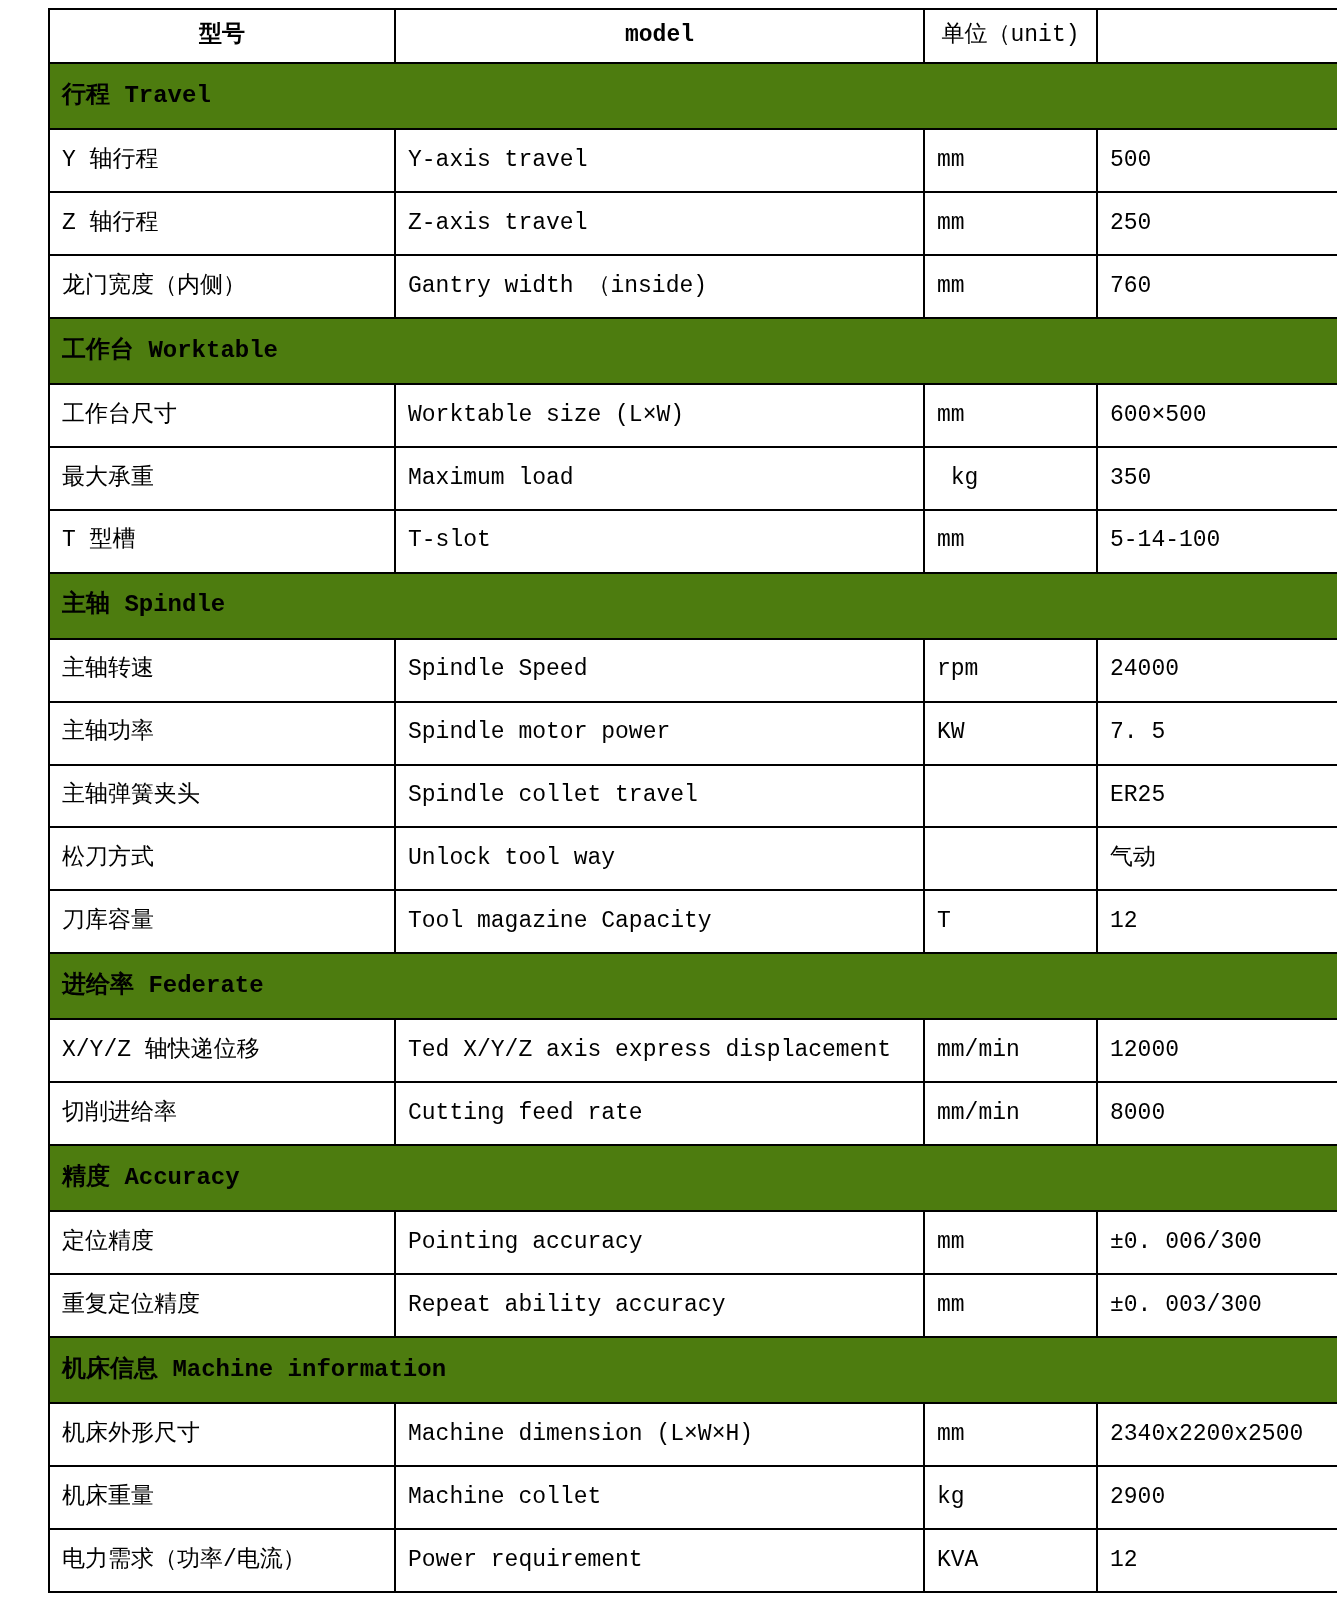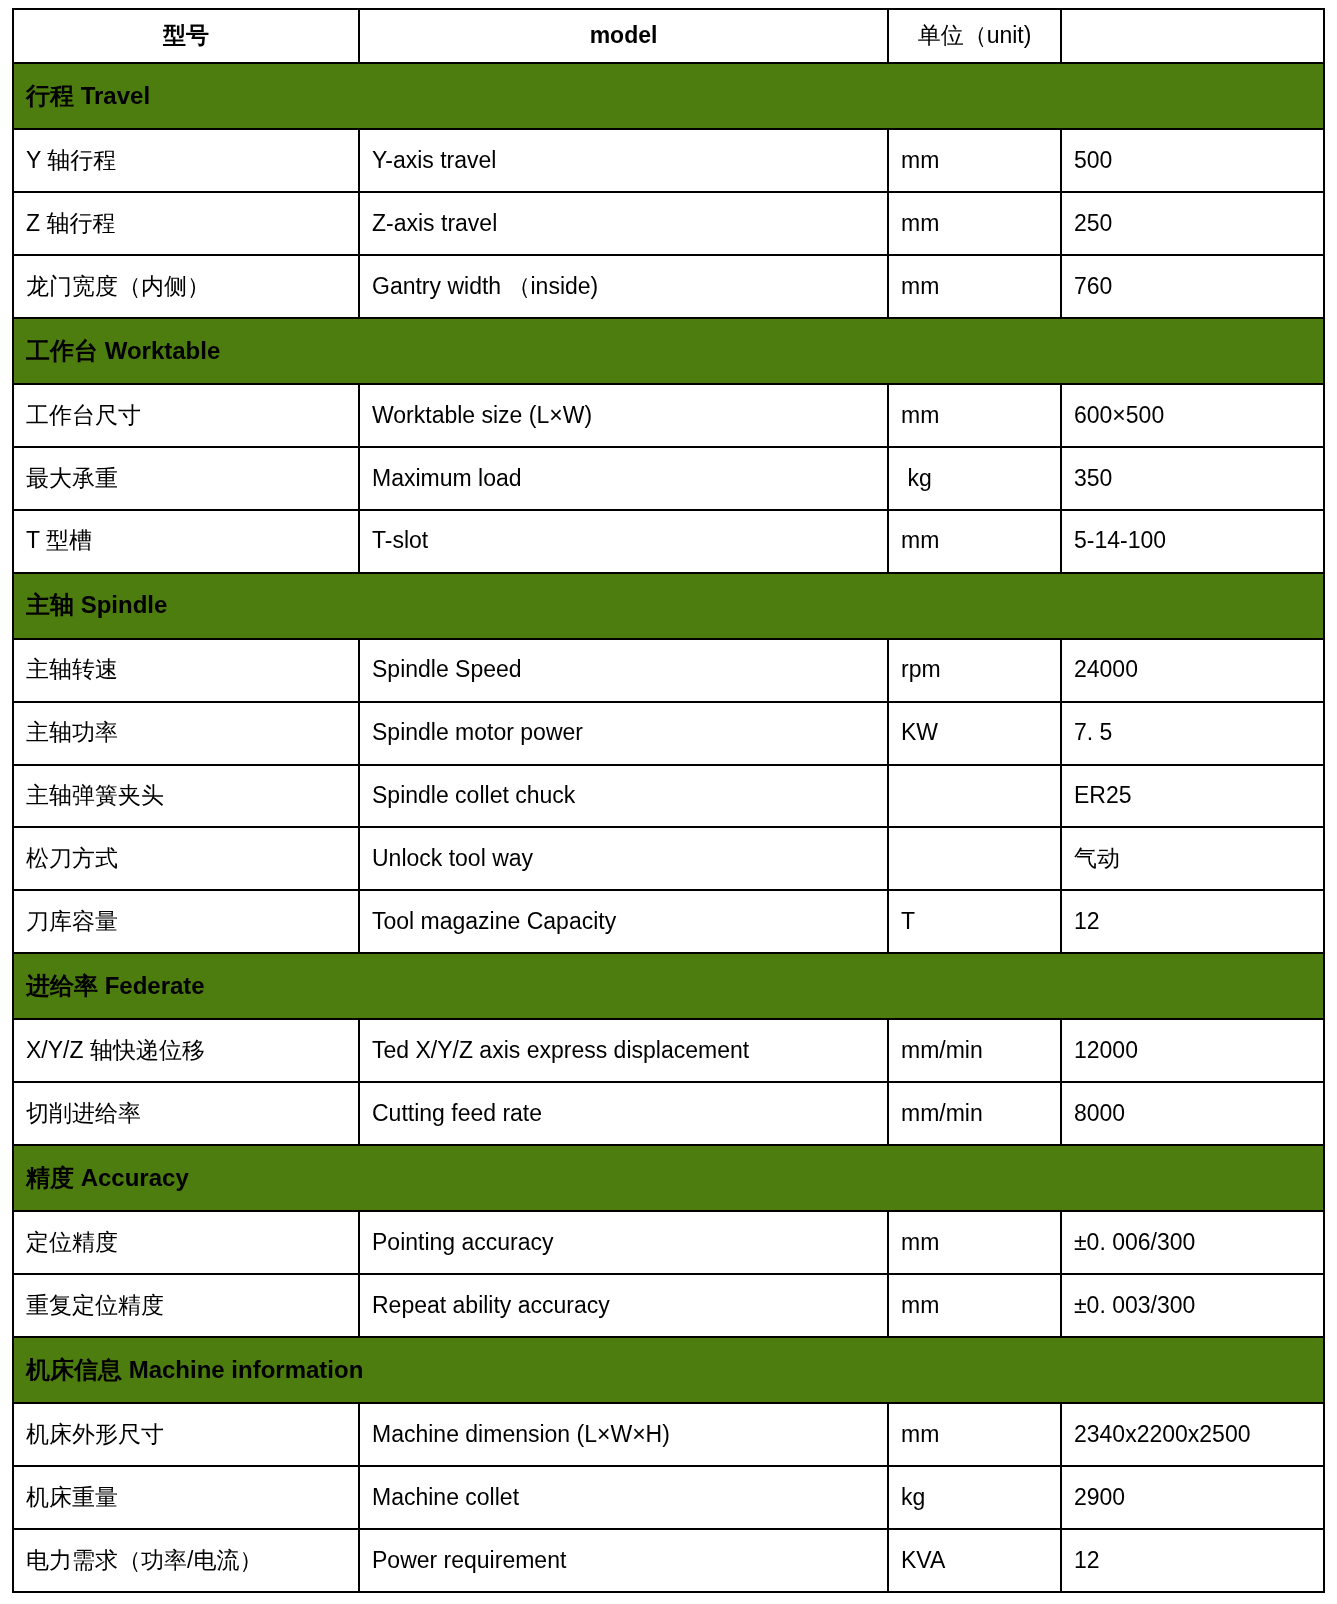--- a/index.html
+++ b/index.html
@@ -1,22 +1,23 @@
 <!DOCTYPE html>
 <html><head>
 <meta charset="utf-8">
 <style>
   html, body { margin: 0; padding: 0; background: #ffffff; }
   .page {
     position: relative;
     width: 1270px;
     height: 1604px;
     background: #ffffff;
-    font-family: Liberation Sans, sans-serif;
+    font-family: Liberation Mono, monospace;
     color: #000000;
+    margin-left: 36px;
   }
   table.spec-table {
     position: absolute;
     left: 12px;
     top: 8px;
     width: 1311px;
     height: 1585px;
     border-collapse: collapse;
     table-layout: fixed;
   }
@@ -115,21 +116,21 @@
           <td>24000</td>
         </tr>
         <tr class="data-row">
           <td>主轴功率</td>
           <td>Spindle motor power</td>
           <td>KW</td>
           <td>7. 5</td>
         </tr>
         <tr class="data-row">
           <td>主轴弹簧夹头</td>
-          <td>Spindle collet chuck</td>
+          <td>Spindle collet travel</td>
           <td></td>
           <td>ER25</td>
         </tr>
         <tr class="data-row">
           <td>松刀方式</td>
           <td>Unlock tool way</td>
           <td></td>
           <td>气动</td>
         </tr>
         <tr class="data-row">

